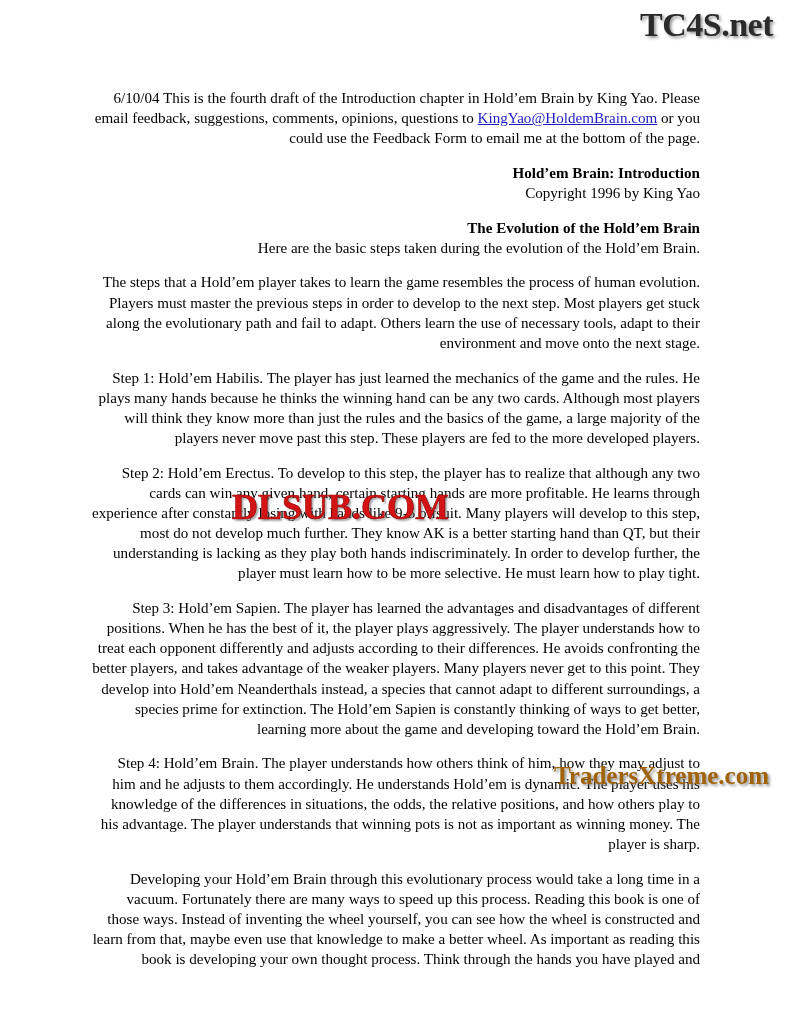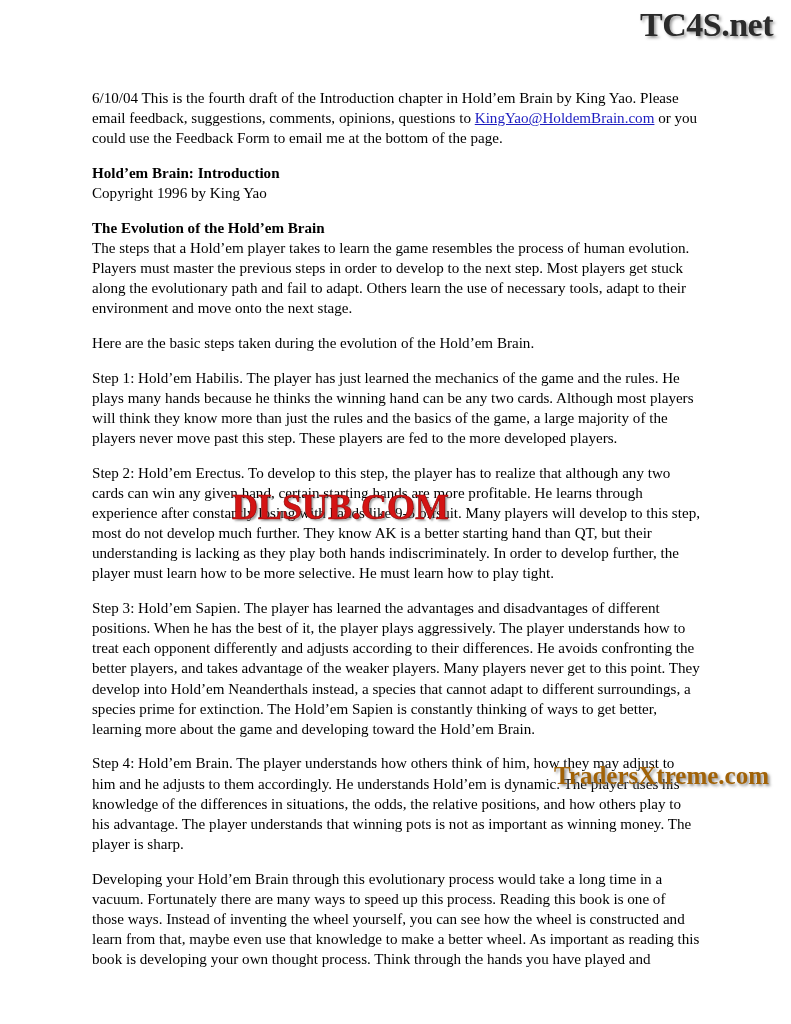--- a/index.html
+++ b/index.html
@@ -55,21 +55,21 @@
     -webkit-text-stroke: 0.6px #8d0000;
     white-space: nowrap;
   }
   .content {
     position: absolute;
     top: 88px;
     left: 92px;
     width: 608px;
     font-size: 15.1px;
     line-height: 1.335;
-    text-align: left;
+    text-align: right;
   }
   p {
     margin: 0 0 14.5px 0;
   }
   p.tight {
     margin-bottom: 0;
   }
   .bold {
     font-weight: bold;
     margin-top: 12px;
@@ -87,23 +87,23 @@
   <div class="watermark-top">TC4S.net</div>
 
   <div class="content">
 
     <p><span>6/10/04 This is the fourth draft of the Introduction chapter in Hold’em Brain by King Yao.  Please email feedback, suggestions, comments, opinions, questions to </span><a class="email-link" href="#">KingYao@HoldemBrain.com</a><span> or you could use the Feedback Form to email me at the bottom of the page.</span></p>
 
     <p class="tight bold">Hold’em Brain: Introduction</p>
     <p>Copyright 1996 by King Yao</p>
 
     <p class="tight bold">The Evolution of the Hold’em Brain</p>
+    <p>Here are the basic steps taken during the evolution of the Hold’em Brain.</p>
+
     <p>The steps that a Hold’em player takes to learn the game resembles the process of human evolution.  Players must master the previous steps in order to develop to the next step.  Most players get stuck along the evolutionary path and fail to adapt.  Others learn the use of necessary tools, adapt to their environment and move onto the next stage.</p>
-
-    <p>Here are the basic steps taken during the evolution of the Hold’em Brain.</p>
 
     <p>Step 1: Hold’em Habilis.  The player has just learned the mechanics of the game and the rules.  He plays many hands because he thinks the winning hand can be any two cards.  Although most players will think they know more than just the rules and the basics of the game, a large majority of the players never move past this step.  These players are fed to the more developed players.</p>
 
     <p>Step 2: Hold’em Erectus.  To develop to this step, the player has to realize that although any two cards can win any given hand, certain starting hands are more profitable.  He learns through experience after constantly losing with hands like 9-5 offsuit.  Many players will develop to this step, most do not develop much further.  They know AK is a better starting hand than QT, but their understanding is lacking as they play both hands indiscriminately.  In order to develop further, the player must learn how to be more selective.  He must learn how to play tight.</p>
 
     <p>Step 3: Hold’em Sapien.  The player has learned the advantages and disadvantages of different positions.  When he has the best of it, the player plays aggressively.  The player understands how to treat each opponent differently and adjusts according to their differences.  He avoids confronting the better players, and takes advantage of the weaker players.  Many players never get to this point.  They develop into Hold’em Neanderthals instead, a species that cannot adapt to different surroundings, a species prime for extinction.  The Hold’em Sapien is constantly thinking of ways to get better, learning more about the game and developing toward the Hold’em Brain.</p>
 
     <p>Step 4: Hold’em Brain.  The player understands how others think of him, how they may adjust to him and he adjusts to them accordingly.  He understands Hold’em is dynamic.  The player uses his knowledge of the differences in situations, the odds, the relative positions, and how others play to his advantage.  The player understands that winning pots is not as important as winning money.  The player is sharp.</p>
 
     <p>Developing your Hold’em Brain through this evolutionary process would take a long time in a vacuum.  Fortunately there are many ways to speed up this process.  Reading this book is one of those ways.  Instead of inventing the wheel yourself, you can see how the wheel is constructed and learn from that, maybe even use that knowledge to make a better wheel.  As important as reading this book is developing your own thought process.  Think through the hands you have played and</p>

